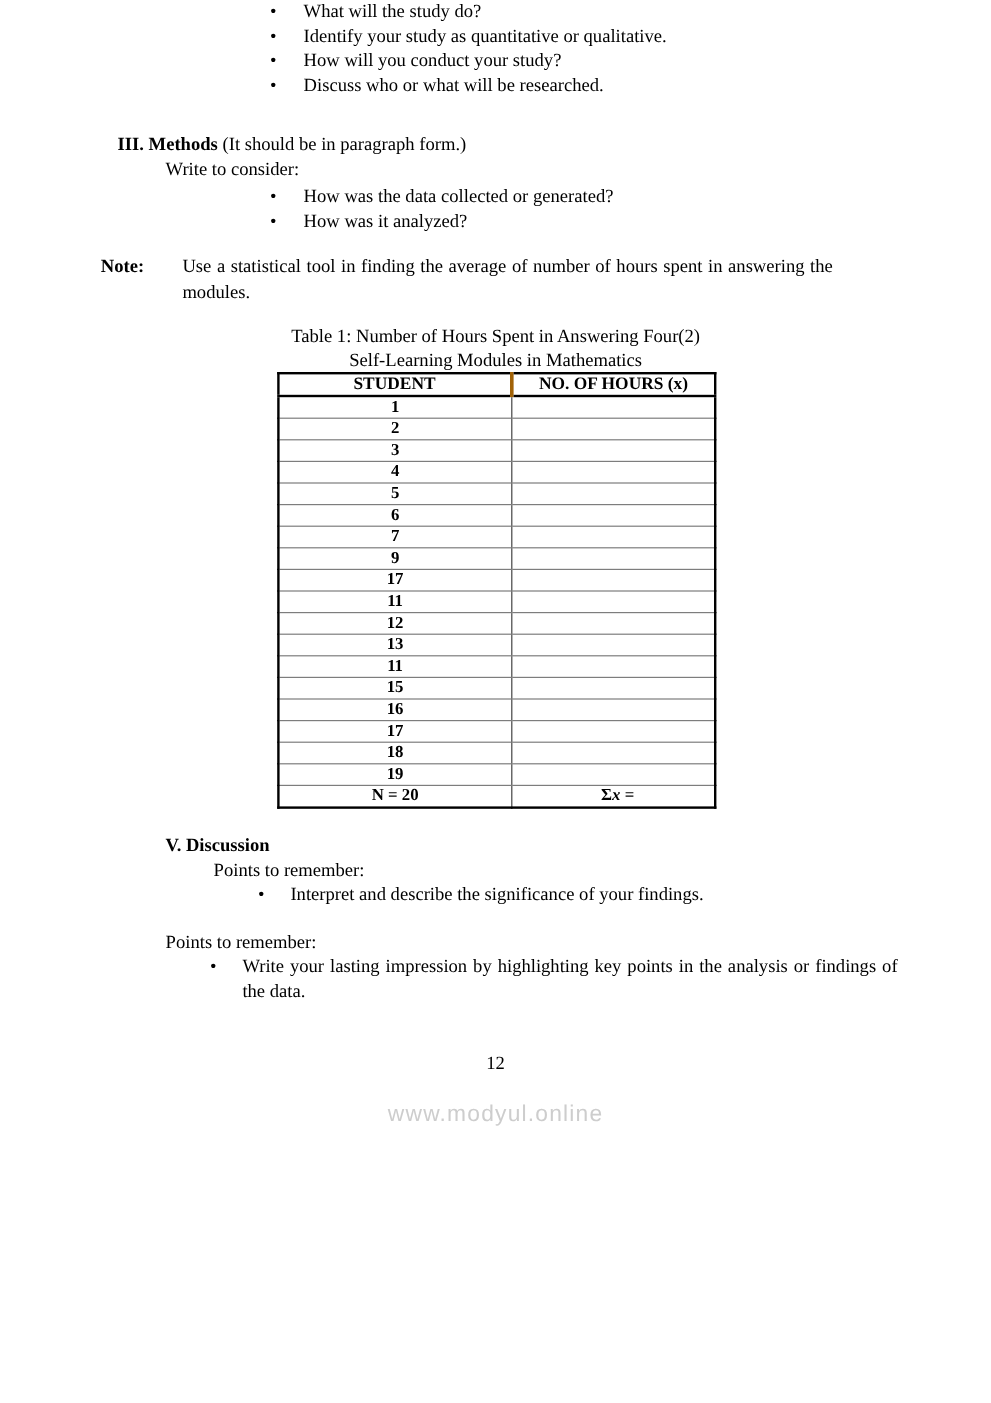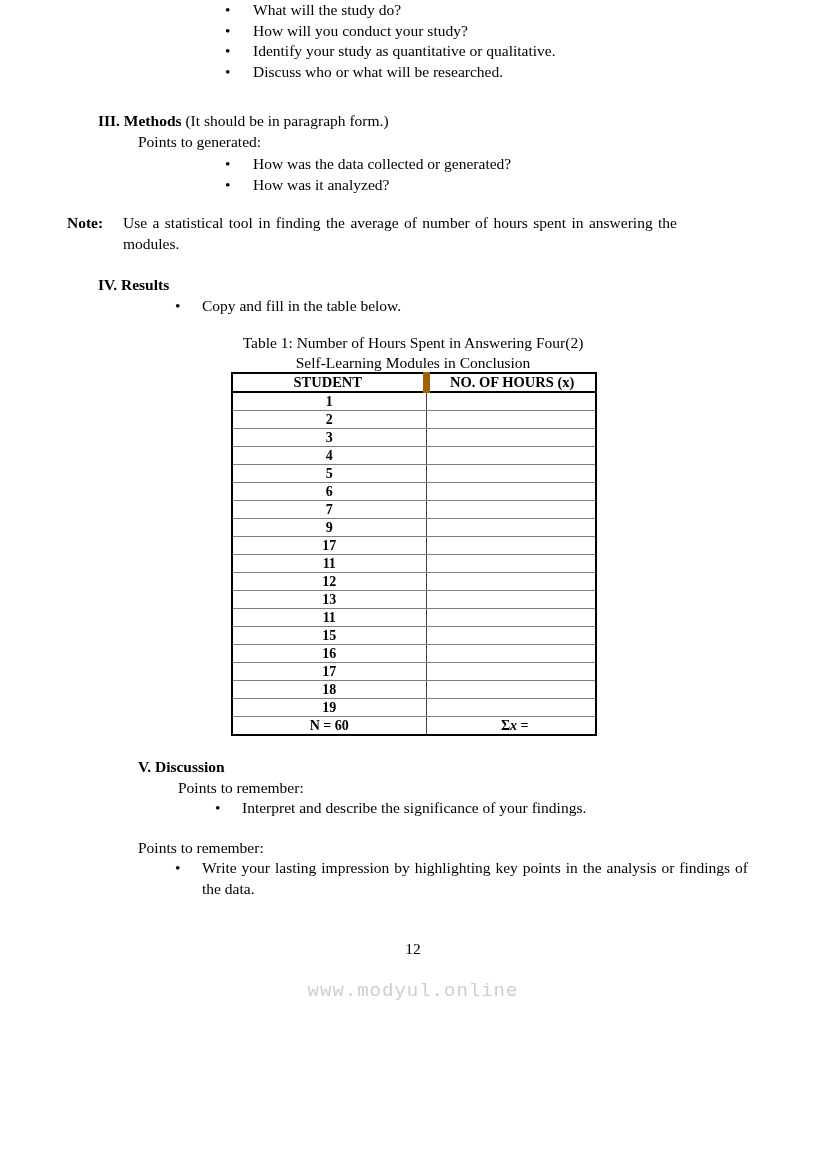--- a/index.html
+++ b/index.html
@@ -24,21 +24,21 @@
   ul.blist li { position: relative; }
   ul.level-a { margin-left: 253px; margin-right: 78px; }
   ul.level-a li::before { content: "\2022"; position: absolute; left: -28px; }
   ul.level-b { margin-left: 202px; margin-right: 78px; }
   ul.level-b li::before { content: "\2022"; position: absolute; left: -27px; }
   ul.justified li { text-align: justify; }
 
   .intro-list { margin-top: 101px; }
   .methods-block { margin-top: 29px; }
   .methods-block ul { margin-top: 2px; }
-  .note-row { display: flex; margin-left: 67px; width: 610px; margin-top: 18px; }
+  .note-row { display: flex; margin-left: 84px; width: 610px; margin-top: 18px; gap: 12px; }
   .note-label { font-weight: bold; width: 56px; flex: none; }
   .note-text { flex: 1; text-align: justify; }
 
   .results-block { margin-top: 21px; }
   .table-caption {
     width: 380px; margin-left: 223px; margin-top: 17px;
     text-align: center; line-height: 19.5px; white-space: nowrap;
   }
 
   table.results {
@@ -47,75 +47,69 @@
     border: 2px solid #000;
     font-weight: bold; font-size: 14px;
   }
   table.results th, table.results td {
     padding: 0; height: 17px; line-height: 17px; text-align: center;
     overflow: hidden;
   }
   table.results th {
     border-bottom: 2px solid #000; font-size: 14.5px;
   }
-  table.results th.col-student { border-right: 7px solid #a16207; }
+  table.results th.col-student { border-right: 3px solid #a16207; }
   table.results td { border: 1px solid #7d7d7d; }
   table.results td.col-student { border-right: 1px solid #444; }
   table.results td.sigma-cell { text-align: center; padding-left: 8px; }
   .sigma-var { font-style: italic; }
 
   .discussion-block { margin-top: 21px; padding-left: 40px; }
   .conclusion-block { margin-top: 19px; }
 
   .page-number { margin-top: 40px; text-align: center; }
   .watermark {
     margin-top: 19px; text-align: center;
-    font-family: Liberation Mono, monospace;
+    font-family: Liberation Sans, sans-serif;
     font-size: 19px; line-height: 24px;
     color: #cdcdcd; letter-spacing: 1px;
   }
 </style>
 </head>
 <body>
 
 <div class="page">
 
   <ul class="blist level-a intro-list">
     <li>What will the study do?</li>
+    <li>Identify your study as quantitative or qualitative.</li>
     <li>How will you conduct your study?</li>
-    <li>Identify your study as quantitative or qualitative.</li>
     <li>Discuss who or what will be researched.</li>
   </ul>
 
   <div class="methods-block">
     <div class="section-heading">
       <span class="bold">III. Methods</span><span> (It should be in paragraph form.)</span>
     </div>
-    <div class="sub-label">Points to generated:</div>
+    <div class="sub-label">Write to consider:</div>
     <ul class="blist level-a">
       <li>How was the data collected or generated?</li>
       <li>How was it analyzed?</li>
     </ul>
   </div>
 
   <div class="note-row">
     <div class="note-label">Note:</div>
     <div class="note-text">Use a statistical tool in finding the average of number of hours spent in answering the modules.</div>
   </div>
 
-  <div class="results-block">
-    <div class="section-heading bold">IV. Results</div>
-    <ul class="blist level-b">
-      <li>Copy and fill in the table below.</li>
-    </ul>
-  </div>
 
   <div class="table-caption">
     <div>Table 1: Number of Hours Spent in Answering Four(2)</div>
-    <div>Self-Learning Modules in Conclusion</div>
+    <div>Self-Learning Modules in Mathematics</div>
   </div>
 
   <table class="results">
     <colgroup>
       <col style="width:194px">
       <col style="width:170px">
     </colgroup>
     <thead>
       <tr>
         <th class="col-student">STUDENT</th>
@@ -191,21 +185,21 @@
           <td class="col-student">18</td>
           <td class="col-hours"></td>
         </tr>
         <tr>
           <td class="col-student">19</td>
           <td class="col-hours"></td>
         </tr>
       </tbody>
     <tfoot>
       <tr>
-        <td class="col-student">N = 60</td>
+        <td class="col-student">N = 20</td>
         <td class="sigma-cell"><span>Σ</span><span class="sigma-var">x</span><span> =</span></td>
       </tr>
     </tfoot>
   </table>
 
   <div class="discussion-block">
     <div class="section-heading bold">V. Discussion</div>
     <div class="sub-label">Points to remember:</div>
     <ul class="blist level-b">
       <li>Interpret and describe the significance of your findings.</li>

